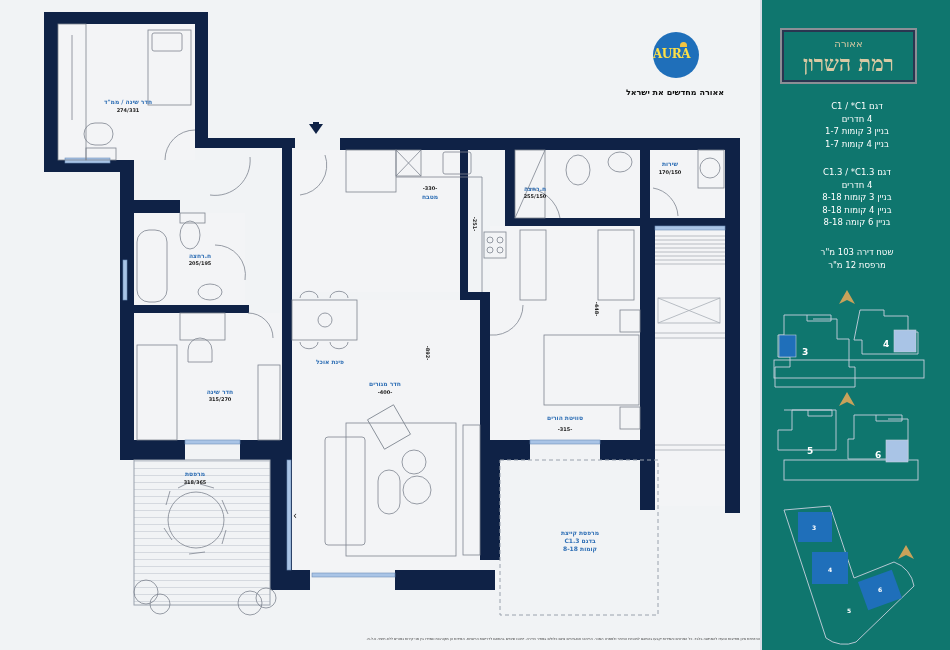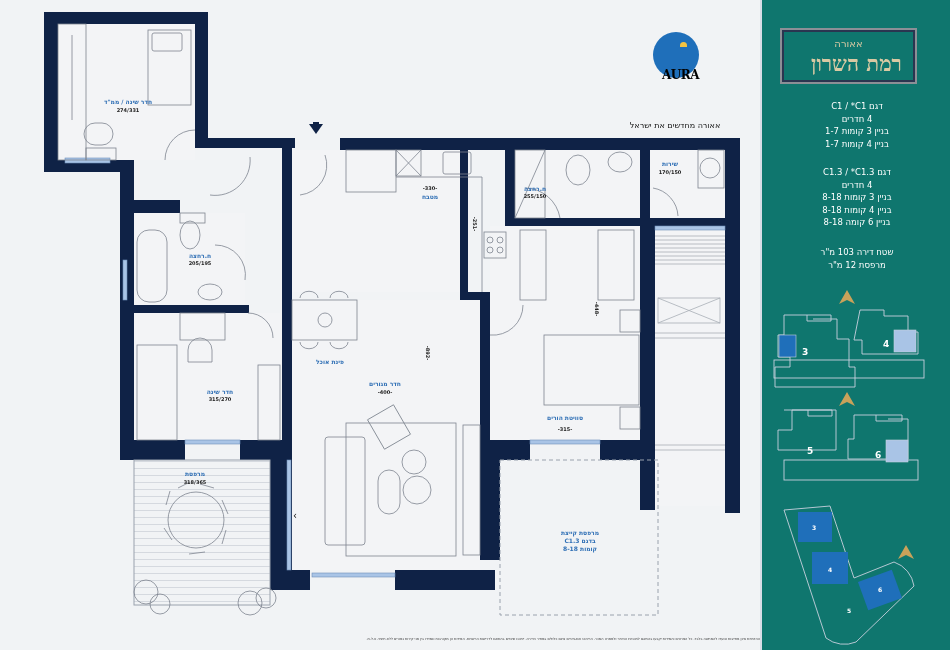--- a/index.html
+++ b/index.html
@@ -3,26 +3,26 @@
 <meta charset="utf-8">
 <style>
   html,body{margin:0;padding:0;}
   body{width:950px;height:650px;overflow:hidden;background:#f1f3f5;font-family:"DejaVu Sans",sans-serif;position:relative;}
   .plan{position:absolute;left:0;top:0;width:760px;height:650px;background:#f1f3f5;}
   .side{position:absolute;left:760px;top:0;width:190px;height:650px;background:#0f766e;border-left:2px solid #d8dde6;box-sizing:border-box;}
   svg{position:absolute;left:0;top:0;}
   .lbl{position:absolute;font-size:6px;color:#2f6fb5;direction:rtl;text-align:center;white-space:nowrap;font-weight:bold;}
   .dim{position:absolute;font-size:5px;color:#222;text-align:center;white-space:nowrap;font-weight:bold;}
   .logo-circle{position:absolute;left:653px;top:32px;width:46px;height:46px;border-radius:50%;background:#1f6fba;}
-  .logo-text{position:absolute;left:0;top:15px;width:46px;text-align:right;color:#000000;font-family:"DejaVu Serif",serif;font-weight:bold;font-size:12px;letter-spacing:-0.5px;margin-top:21px;}
+  .logo-text{position:absolute;left:0;top:15px;width:46px;text-align:left;color:#fde047;font-family:"DejaVu Serif",serif;font-weight:bold;font-size:12px;letter-spacing:-0.5px;}
   .logo-sun{position:absolute;left:27px;top:10px;width:7px;height:5px;border-radius:7px 7px 0 0;background:#f3c443;}
-  .tagline{position:absolute;left:610px;top:88px;width:130px;text-align:center;font-size:8px;font-weight:normal;color:#111;direction:rtl;margin-top:33px;}
+  .tagline{position:absolute;left:610px;top:88px;width:130px;text-align:center;font-size:8px;font-weight:bold;color:#111;direction:rtl;}
   .title-box{position:absolute;left:18px;top:28px;width:137px;height:56px;border:2px solid #8b8f96;box-shadow:inset 0 0 0 2px #2a3550;box-sizing:border-box;}
   .title-small{position:absolute;left:0;top:8px;width:100%;text-align:center;color:#d9c9a3;font-size:10px;direction:rtl;}
-  .title-big{position:absolute;left:8px;top:21px;width:100%;text-align:center;color:#d9c9a3;font-size:21px;font-weight:bold;direction:rtl;font-family:"DejaVu Serif",serif;}
+  .title-big{position:absolute;left:0;top:21px;width:100%;text-align:center;color:#d9c9a3;font-size:21px;font-weight:bold;direction:rtl;font-family:"DejaVu Serif",serif;}
   .info{position:absolute;left:0;width:190px;text-align:center;color:#fff;font-size:8.5px;direction:rtl;line-height:12.6px;}
   .footer{position:absolute;left:0;top:637px;width:760px;font-size:3.5px;color:#333;direction:rtl;text-align:right;white-space:nowrap;overflow:hidden;}
   .arrowL{position:absolute;left:293px;top:510px;font-size:10px;color:#111;}
 </style>
 </head>
 <body>
 
 <div class="plan">
   <svg width="760" height="650" viewBox="0 0 760 650">
     <defs>

